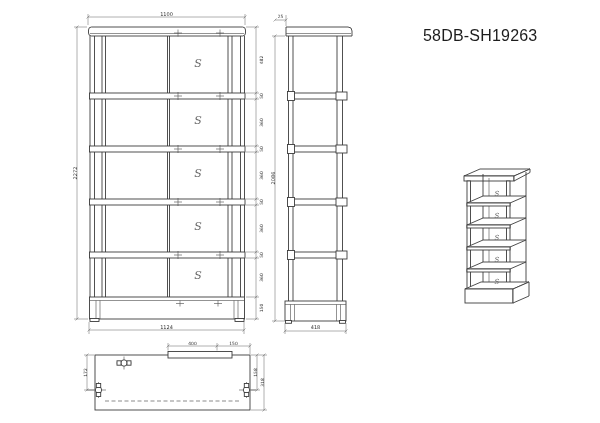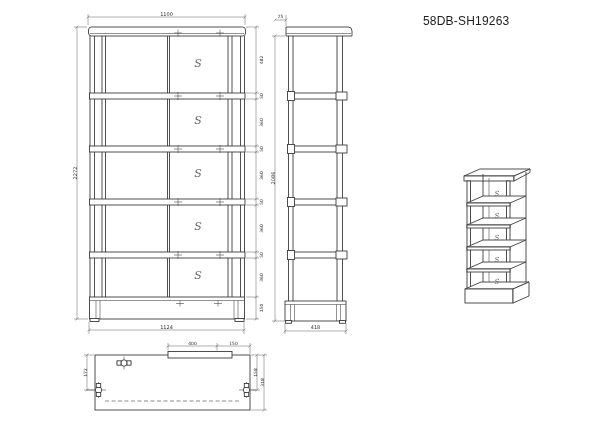--- a/index.html
+++ b/index.html
@@ -8,21 +8,21 @@
   svg{position:absolute;left:0;top:0;}
   .struct{stroke:#3c3c3c;stroke-width:0.9;fill:none;}
   .structfill{stroke:#3c3c3c;stroke-width:0.9;fill:#ffffff;}
   .thin{stroke:#4a4a4a;stroke-width:0.6;fill:none;}
   .dim{stroke:#6e6e6e;stroke-width:0.55;fill:none;}
   .dash{stroke:#5a5a5a;stroke-width:0.7;fill:none;stroke-dasharray:4 2.5;}
   text.dimtxt{font-family:"DejaVu Sans",sans-serif;font-size:5px;fill:#2e2e2e;}
   text.dimtxt-sm{font-family:"DejaVu Sans",sans-serif;font-size:4.4px;fill:#2e2e2e;}
   text.smark{font-family:"DejaVu Serif",serif;font-style:italic;font-size:11px;fill:#6a6a6a;}
   text.smark-iso{font-family:"DejaVu Serif",serif;font-style:italic;font-size:7px;fill:#6a6a6a;}
-  .partno{position:absolute;left:423px;top:14px;font-size:12px;color:#1d1d1d;
+  .partno{position:absolute;left:423px;top:27px;font-size:16px;color:#1d1d1d;
           font-family:"Liberation Sans",sans-serif;letter-spacing:0.2px;}
 </style>
 </head>
 <body>
 
 <div class="canvas">
   <svg width="600" height="423" viewBox="0 0 600 423">
 
     <g>
       <g>

